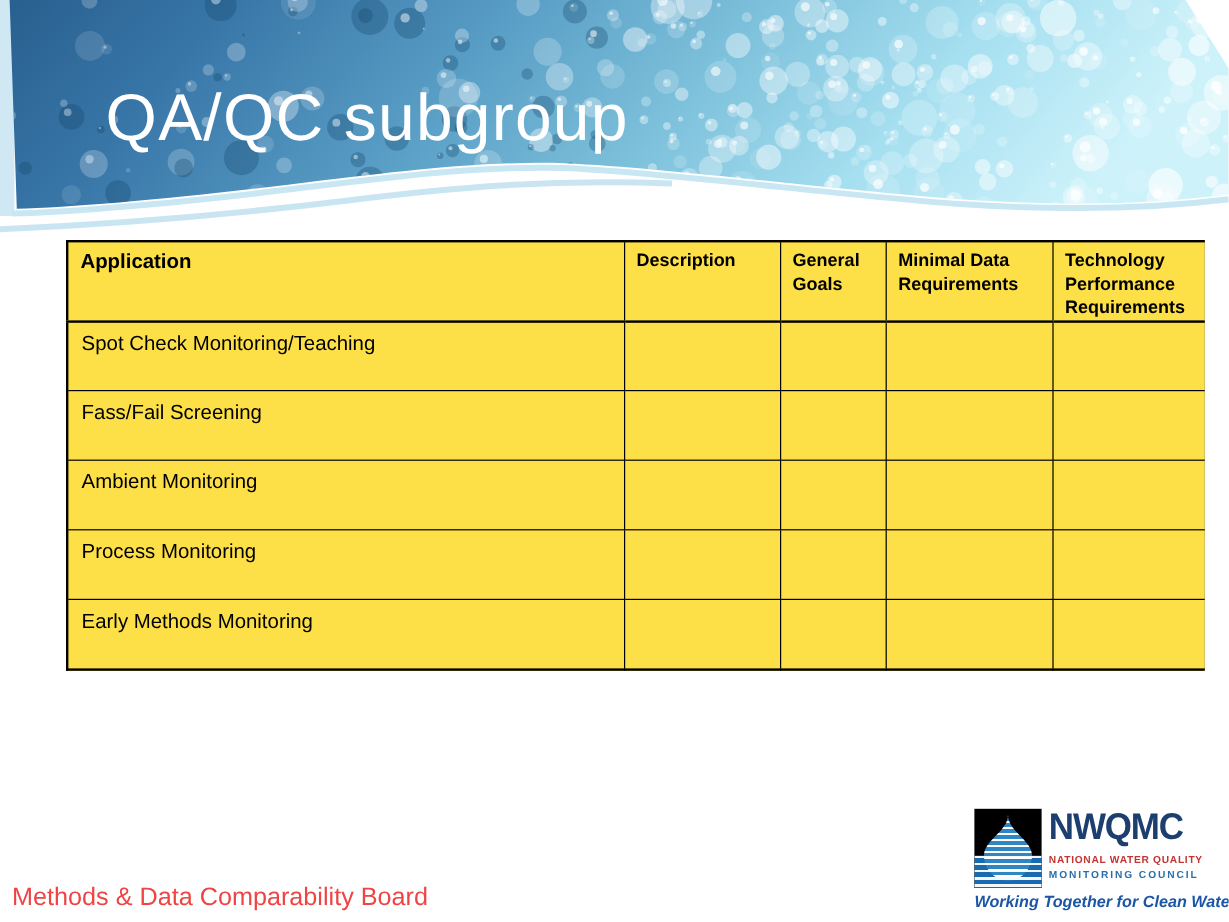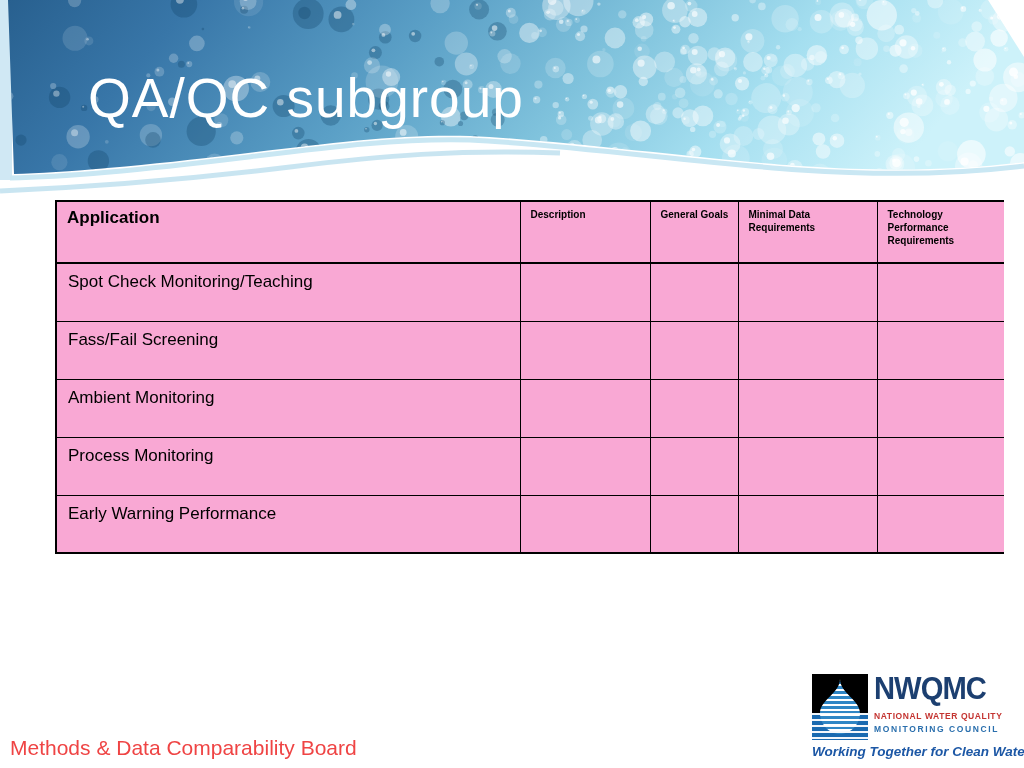--- a/index.html
+++ b/index.html
@@ -9,25 +9,25 @@
 
   
   .banner { position:absolute; top:0; left:0; width:1024px; height:205px;text-decoration:underline; }
   .banner svg { display:block; }
   .slide-title { position:absolute; top:66px; left:88px; font-size:55px; font-weight:400;
                  color:#ffffff; letter-spacing:1px; z-index:3; white-space:nowrap; }
 
   
   .table-wrap { position:absolute; left:55px; top:200px; width:949px; height:450px; overflow:hidden; }
   table.apps { width:949px; border-collapse:collapse; table-layout:fixed;
-               border:2px solid #000; background:#f9a8d4; }
+               border:2px solid #000; background:#fde047; }
   table.apps th, table.apps td { border:1px solid #000; vertical-align:top; text-align:left; }
   table.apps thead th { height:62px; padding:6px 8px 0 10px; border-bottom:2px solid #000; }
   th.h-app { font-size:17px; font-weight:700; padding-top:8px; }
-  th.h-small { font-size:10px; font-weight:700; line-height:1.3; }
+  th.h-small { font-size:15px; font-weight:700; line-height:1.3; }
   table.apps tbody td { height:58px; font-size:17px; font-weight:400; padding:8px 6px 0 11px; }
 
   
   .footer-text { position:absolute; left:10px; top:736px; font-size:21px; color:#ef4444; }
 
   
   .logo { position:absolute; left:812px; top:674px; width:190px; }
   .logo-row { display:flex; align-items:flex-start; }
   .logo-mark { position:relative; width:56px; height:66px; background:#000; overflow:hidden; flex:none; }
   .logo-mark .sea { position:absolute; left:0; bottom:0; width:56px; height:27px; background:#1a6ab0; }
@@ -641,21 +641,21 @@
             <td></td>
         </tr>
         <tr>
           <td>Process Monitoring</td>
           <td></td>
             <td></td>
           <td></td>
             <td></td>
         </tr>
         <tr>
-          <td>Early Warning Performance</td>
+          <td>Early Methods Monitoring</td>
           <td></td>
             <td></td>
           <td></td>
             <td></td>
         </tr>
       </tbody>
     </table>
   </div>
 
   <div class="footer-text">Methods &amp; Data Comparability Board</div>

